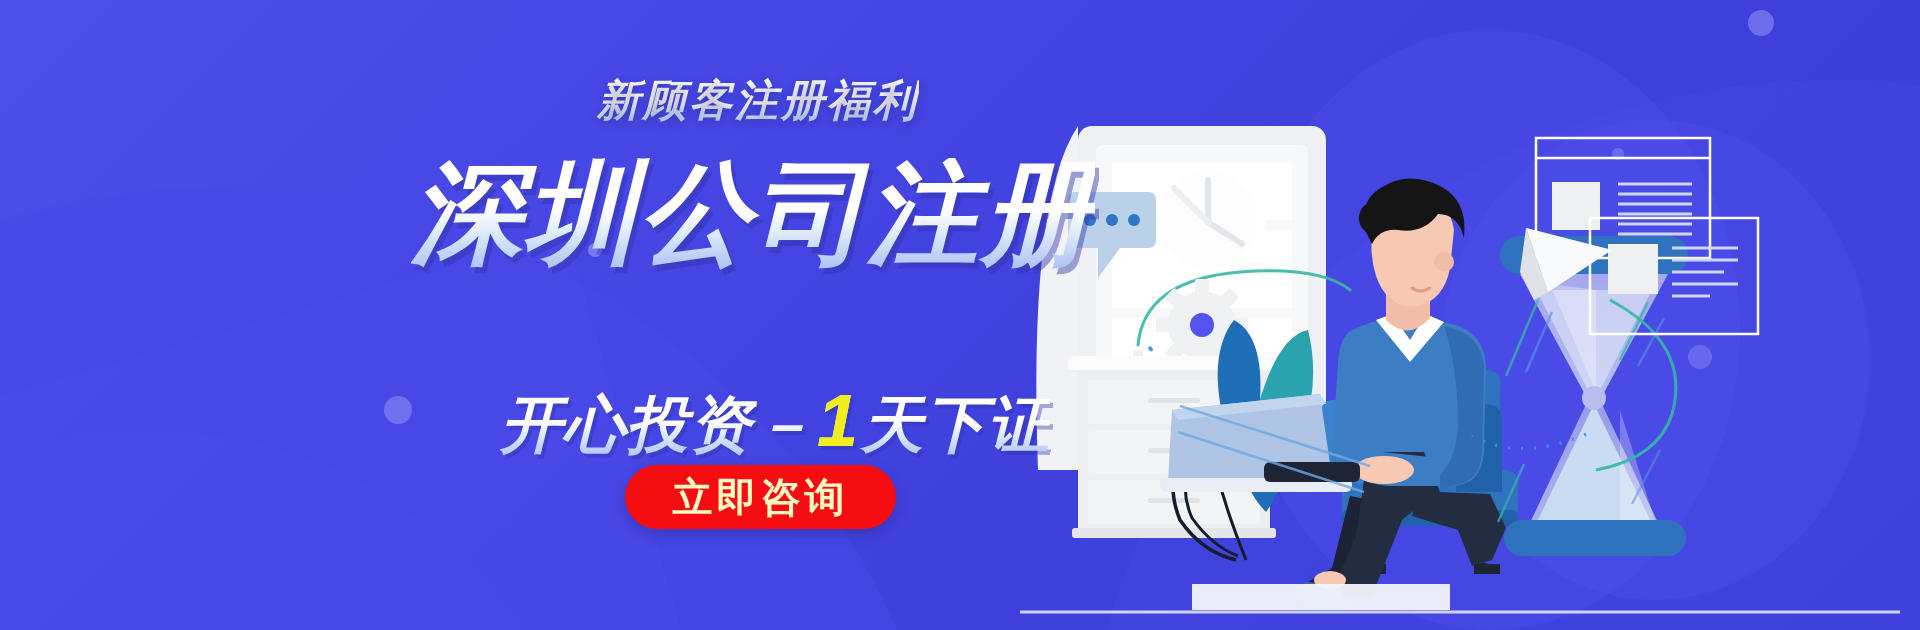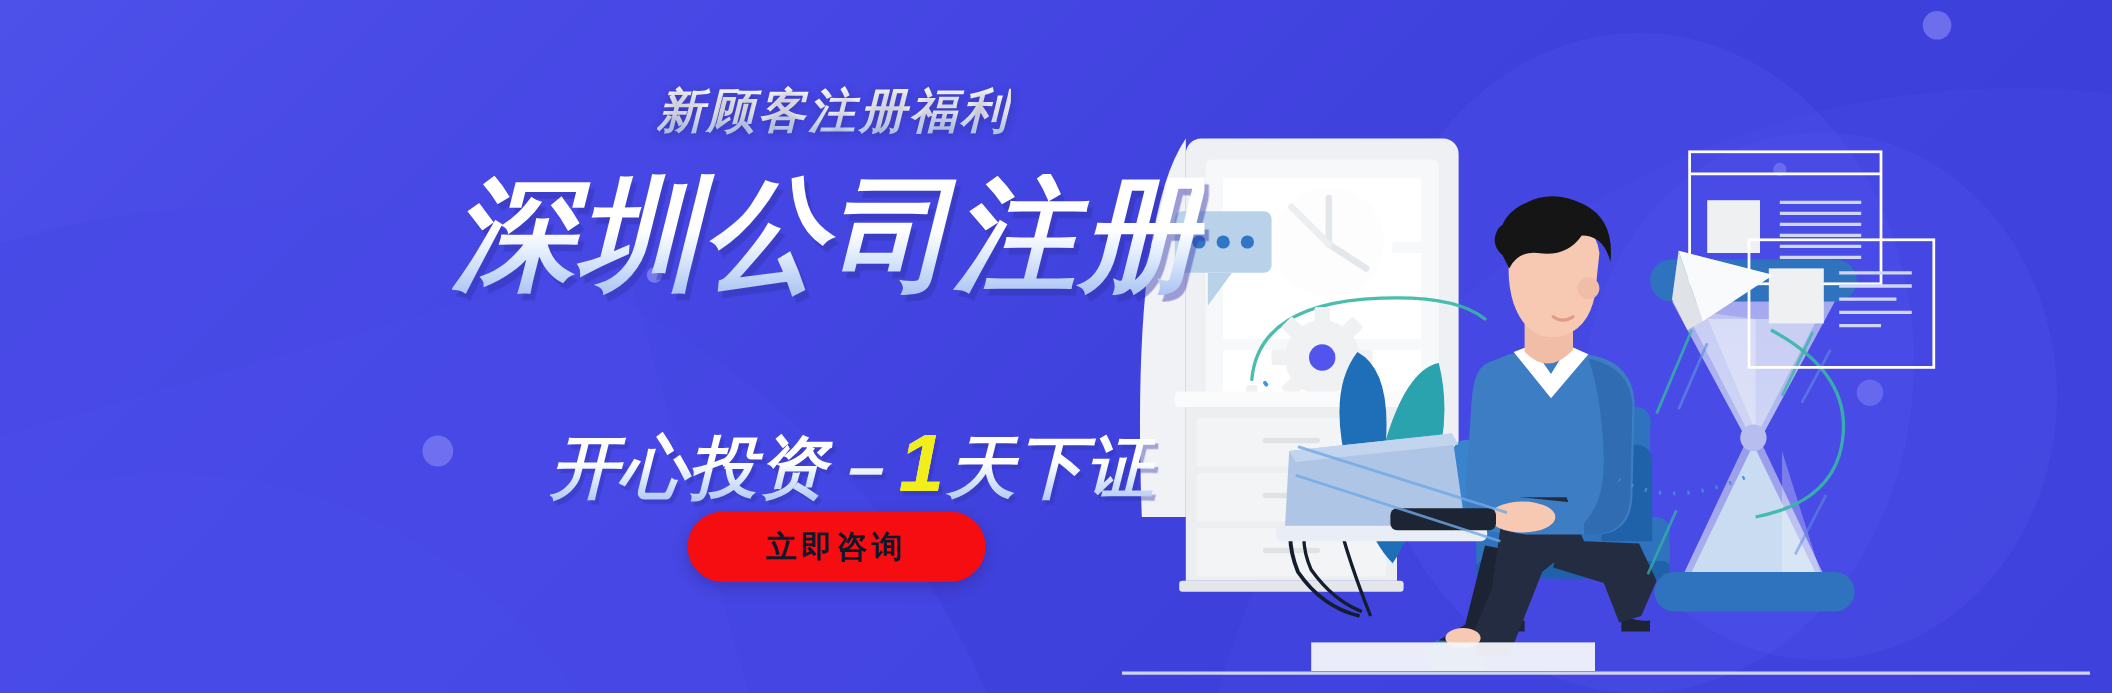--- a/index.html
+++ b/index.html
@@ -99,21 +99,21 @@
     padding:0 2px;
   }
   .cta{
     position:absolute;left:625px;top:465px;
     width:271px;height:64px;border-radius:32px;
     background:#f50d11;
     display:flex;align-items:center;justify-content:center;
     cursor:pointer;
     box-shadow:0 5px 14px rgba(40,10,70,.25);
   }
-  .cta-text{font-size:28px;font-weight:bold;color:#0f172a;letter-spacing:4px;text-align:right;}
+  .cta-text{font-size:40px;font-weight:bold;color:#fef9c3;letter-spacing:4px;text-align:right;}
 
   
   .art{position:absolute;left:1020px;top:0;width:900px;height:630px;}
   .art svg{position:absolute;left:0;top:0;}
 </style>
 </head>
 <body>
 
 <div id="banner">
 

